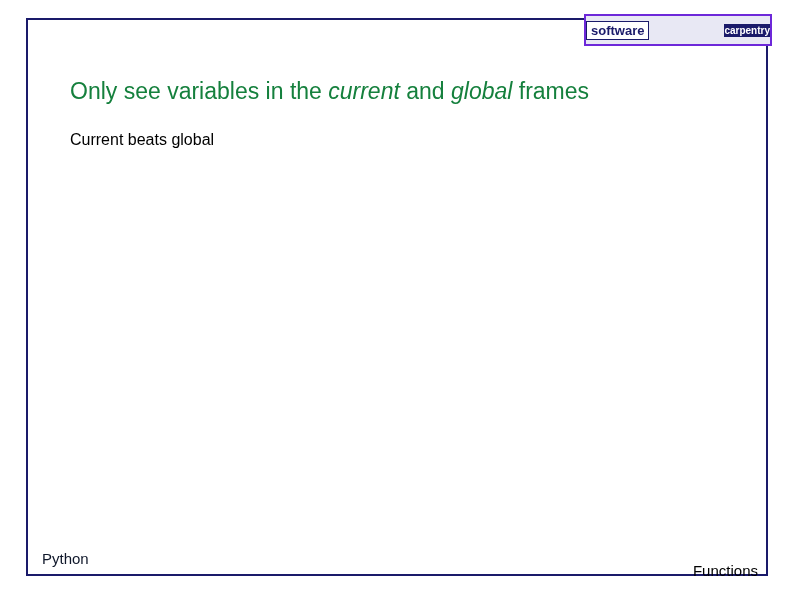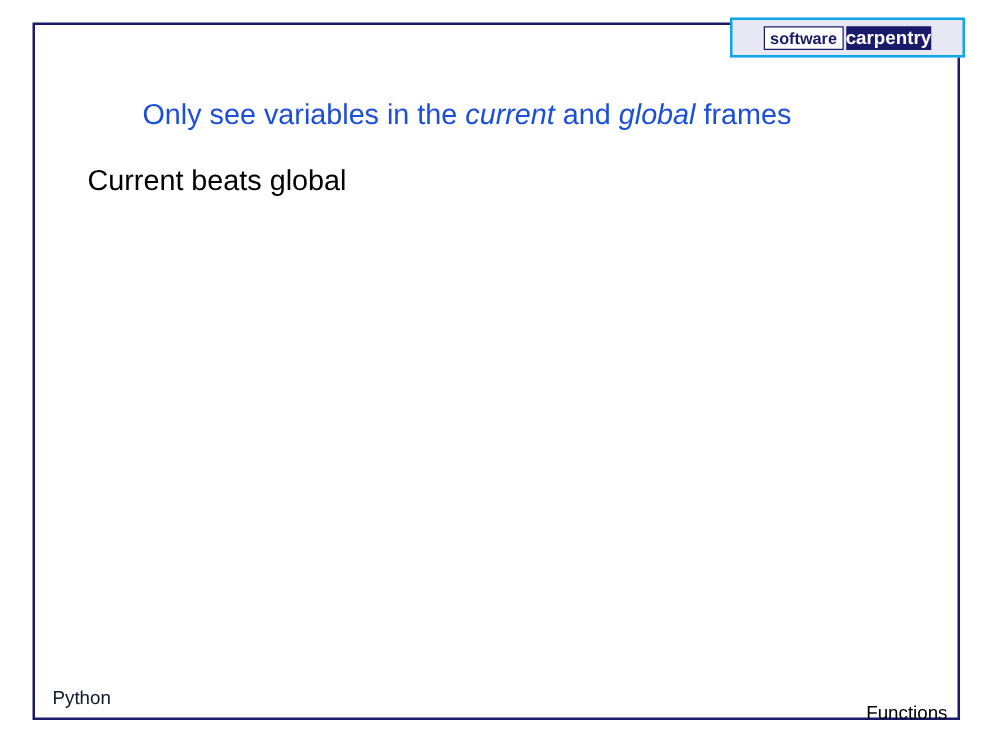--- a/index.html
+++ b/index.html
@@ -17,59 +17,58 @@
     width: 742px;
     height: 558px;
     border: 2px solid #1a1a6a;
   }
   .logo {
     position: absolute;
     top: 14px;
     right: 22px;
     width: 188px;
     height: 32px;
-    border: 2px solid #0ea5e9;
+    border: 2px solid #6d28d9;
     background: #e8e8f4;
     display: flex;
     align-items: center;
-    justify-content: center;
+    justify-content: space-between;
     font-size: 14px;
     font-weight: bold;
     color: #1a1a6a;
     overflow: hidden;
   }
   .logo .sw {
     background: #fff;
     color: #1a1a6a;
     padding: 1px 4px;
     border: 1px solid #1a1a6a;
     font-size: 13px;
     margin-right: 2px;
   }
   .logo .cp {
     background: #1a1a6a;
     color: #fff;
     padding: 1px 0;
-    font-size: 15px;
+    font-size: 10px;
   }
   .content {
     position: absolute;
     top: 78px;
     left: 70px;
     right: 40px;
   }
   .line1 {
     font-size: 23px;
-    color: #1d4ed8;
+    color: #15803d;
     margin-bottom: 26px;
-    margin-left: 44px;
   }
   .line1 .italic { font-style: italic; }
   .line2 {
-    font-size: 23px;
+    font-size: 16px;
     color: #000;
     margin-bottom: 32px;
   }
   .code-block {
     font-family: "Courier New", Courier, monospace;
     font-size: 22px;
     color: #000;
     line-height: 1.22;
     white-space: pre;
     margin-left: -28px;

